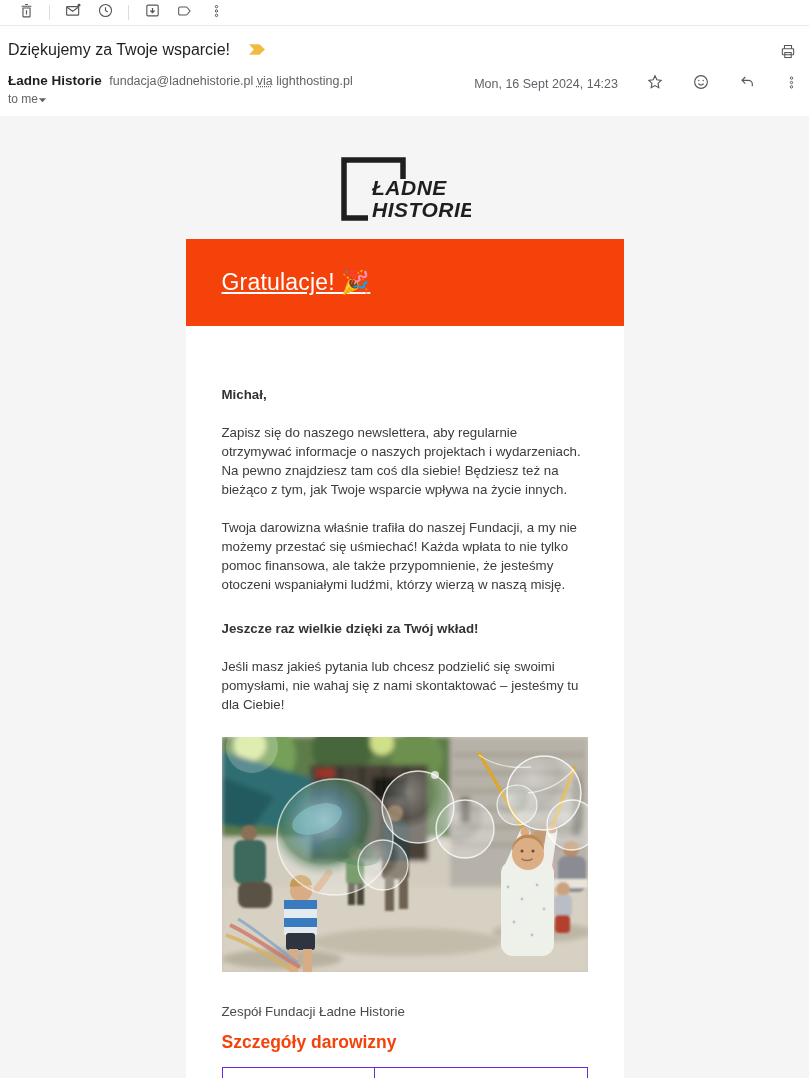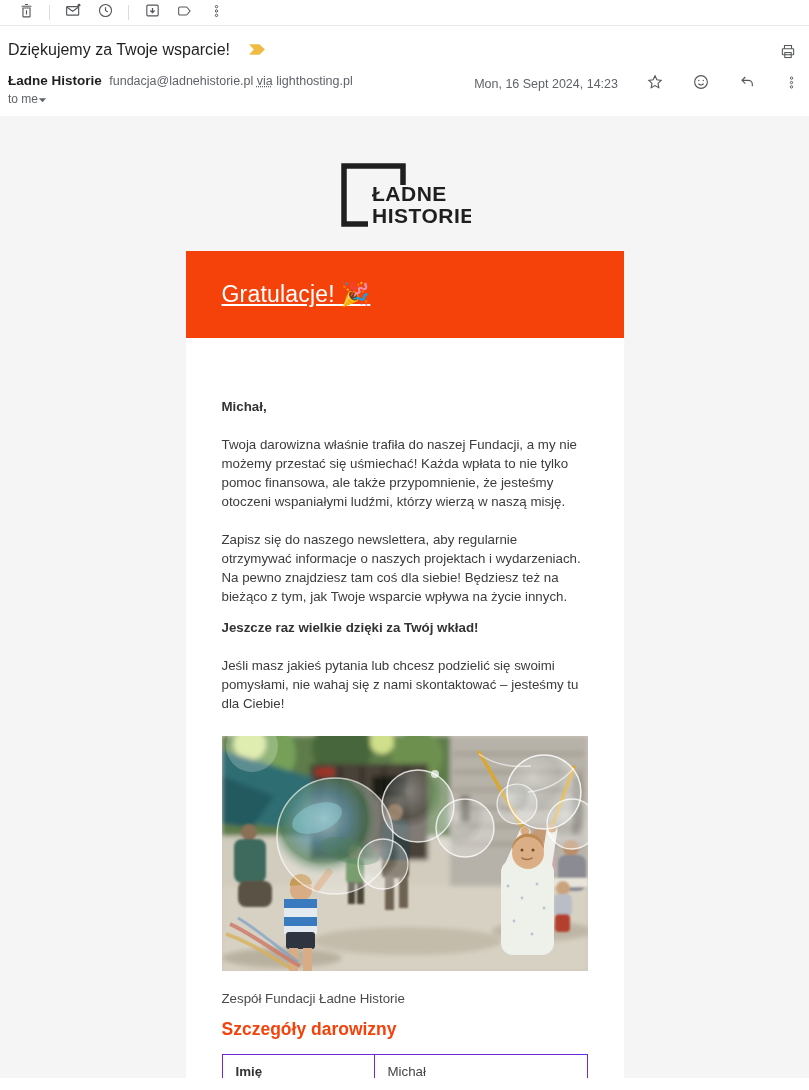--- a/index.html
+++ b/index.html
@@ -28,30 +28,30 @@
   .sender-name { font-weight:bold; font-size:13.5px; color:#1f1f1f; margin-right:4px; }
   .via-word { text-decoration:underline dotted; }
   .to-line { font-size:12px; color:#5f6368; margin-top:3px; display:flex; align-items:center; }
   .meta-right { position:absolute; top:8px; right:10px; display:flex; align-items:center; gap:28px; }
   .date-text { font-size:12.5px; color:#5f6368; white-space:nowrap; }
   .hdr-icon { cursor:pointer; display:flex; }
   .hdr-icon svg { stroke:#54575a; fill:none; stroke-width:1.5; }
 
   
   .email-bg { background:#f5f5f5; height:962px; padding-top:27px; overflow:hidden; }
-  .logo-wrap { width:132px; margin:16px auto; }
+  .logo-wrap { width:132px; margin:10px auto;font-style:italic; }
   .card { width:438px; margin:6px auto 0 auto; background:#fff; min-height:880px; }
   .banner { height:87px; background:#F4420A; display:flex; align-items:center; padding:0 36px; }
   .banner-title { color:#fff; font-size:23px; letter-spacing:.2px;text-decoration:underline; }
   .card-body { padding:1px 36px 30px 36px; font-size:13.3px; line-height:19px; color:#3c3c3c; }
   .greeting { font-weight:bold; color:#333; margin-top:58px; }
   .para { margin-top:19px; }
-  .para-bold { margin-top:12px; font-weight:bold; color:#333; }
+  .para-bold { margin-top:25px; font-weight:bold; color:#333; }
   .photo-frame { width:366px; height:235px; margin-top:23px; overflow:hidden; background:#cfc8ba; }
-  .signature { margin-top:18px; color:#4a4a4a; }
+  .signature { margin-top:30px; color:#4a4a4a; }
   .details-heading { margin-top:12px; font-size:17.5px; font-weight:bold; color:#F4420A; }
   .details-table { border-collapse:collapse; width:366px; margin-top:15px; }
   .details-table td { border:1px solid #6d28d9; height:34px; padding:0 13px; font-size:13.3px; vertical-align:middle; }
   td.cell-label { width:152px; font-weight:bold; color:#333; }
   td.cell-value { color:#444; }
 </style>
 </head>
 <body>
 
 <div class="toolbar">
@@ -188,22 +188,22 @@
     </svg>
   </div>
 
   <div class="card">
     <div class="banner">
       <span class="banner-title">Gratulacje! 🎉</span>
     </div>
 
     <div class="card-body">
       <div class="greeting">Michał,</div>
+      <div class="para">Zapisz się do naszego newslettera, aby regularnie otrzymywać informacje o naszych projektach i wydarzeniach. Na pewno znajdziesz tam coś dla siebie! Będziesz też na bieżąco z tym, jak Twoje wsparcie wpływa na życie innych.</div>
       <div class="para">Twoja darowizna właśnie trafiła do naszej Fundacji, a my nie możemy przestać się uśmiechać! Każda wpłata to nie tylko pomoc finansowa, ale także przypomnienie, że jesteśmy otoczeni wspaniałymi ludźmi, którzy wierzą w naszą misję.</div>
-      <div class="para">Zapisz się do naszego newslettera, aby regularnie otrzymywać informacje o naszych projektach i wydarzeniach. Na pewno znajdziesz tam coś dla siebie! Będziesz też na bieżąco z tym, jak Twoje wsparcie wpływa na życie innych.</div>
       <div class="para-bold">Jeszcze raz wielkie dzięki za Twój wkład!</div>
       <div class="para">Jeśli masz jakieś pytania lub chcesz podzielić się swoimi pomysłami, nie wahaj się z nami skontaktować – jesteśmy tu dla Ciebie!</div>
 
       <div class="photo-frame">
         <svg width="366" height="235" viewBox="0 0 366 235">
           <defs>
             <filter id="b3">
                 <feGaussianBlur stdDeviation="2.6"></feGaussianBlur>
               </filter>
             <filter id="b1">

